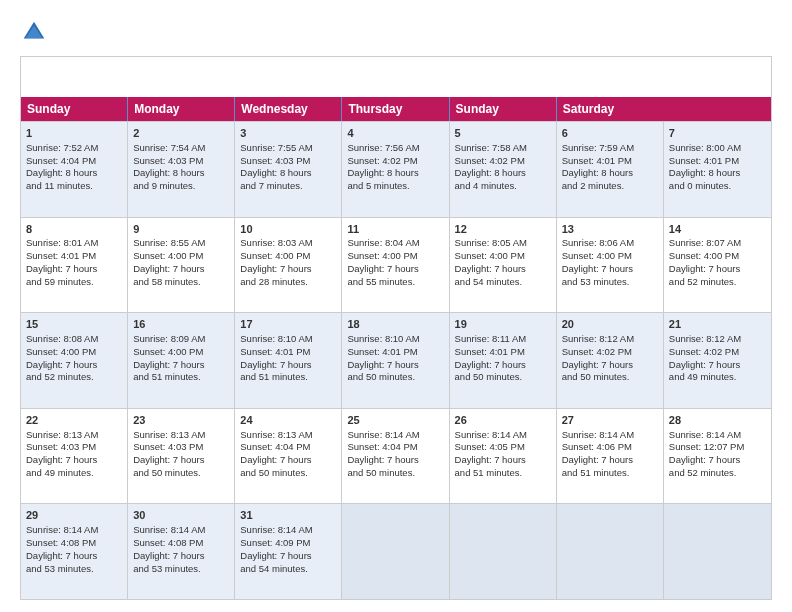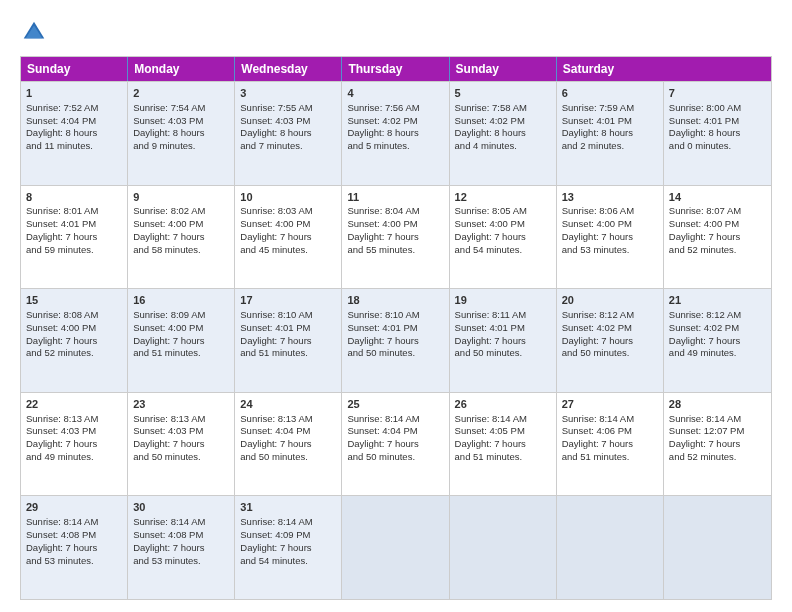--- a/index.html
+++ b/index.html
@@ -63,21 +63,22 @@
     }
     .calendar {
       flex: 1;
       display: flex;
       flex-direction: column;
       border: 1px solid #ccc;
     }
     .cal-header-row {
       display: grid;
       grid-template-columns: repeat(7, 1fr);
-      background: #a21caf;
+      background: #be185d;
+      margin-top: 40px;
     }
     .cal-header-cell {
       color: #fff;
       font-size: 12px;
       font-weight: bold;
       padding: 5px 6px;
       border-right: 1px solid #5590cc;
       text-align: left;
     }
     .cal-header-cell:last-child { border-right: none; }
@@ -197,31 +198,31 @@
         <div class="cal-row">
           <div class="cal-cell">
             <span class="day-num">8</span>
             <div>Sunrise: 8:01 AM</div>
             <div>Sunset: 4:01 PM</div>
             <div>Daylight: 7 hours</div>
             <div>and 59 minutes.</div>
           </div>
           <div class="cal-cell">
             <span class="day-num">9</span>
-            <div>Sunrise: 8:02 AM</div>
+            <div>Sunrise: 8:55 AM</div>
             <div>Sunset: 4:00 PM</div>
             <div>Daylight: 7 hours</div>
             <div>and 58 minutes.</div>
           </div>
           <div class="cal-cell">
             <span class="day-num">10</span>
             <div>Sunrise: 8:03 AM</div>
             <div>Sunset: 4:00 PM</div>
             <div>Daylight: 7 hours</div>
-            <div>and 45 minutes.</div>
+            <div>and 28 minutes.</div>
           </div>
           <div class="cal-cell">
             <span class="day-num">11</span>
             <div>Sunrise: 8:04 AM</div>
             <div>Sunset: 4:00 PM</div>
             <div>Daylight: 7 hours</div>
             <div>and 55 minutes.</div>
           </div>
           <div class="cal-cell">
             <span class="day-num">12</span>

